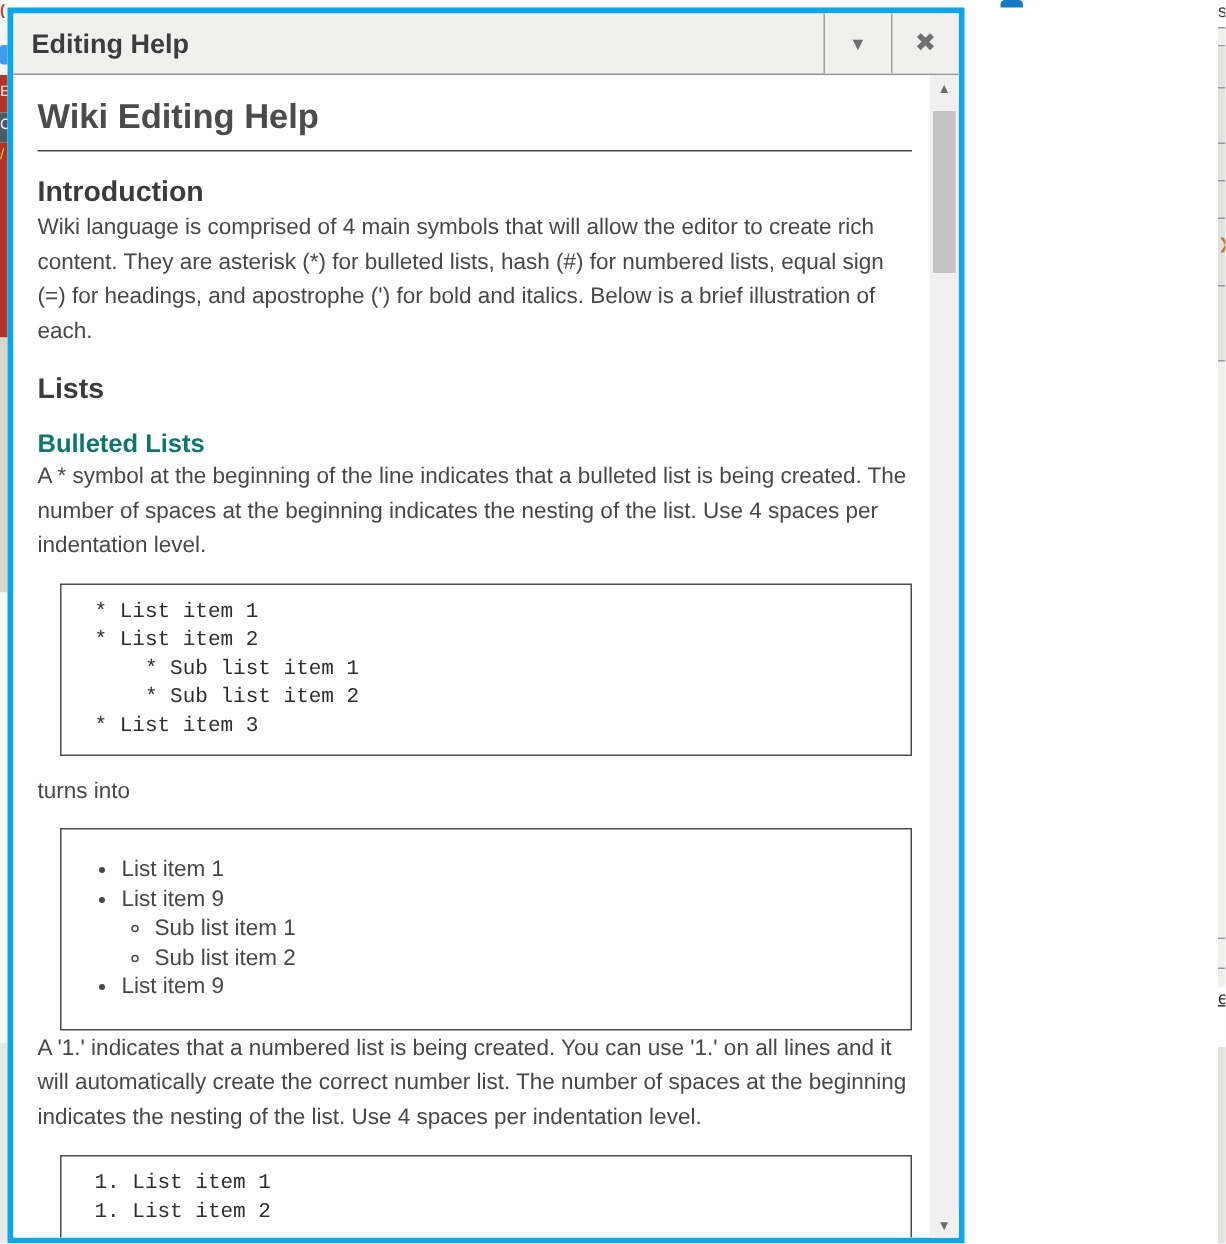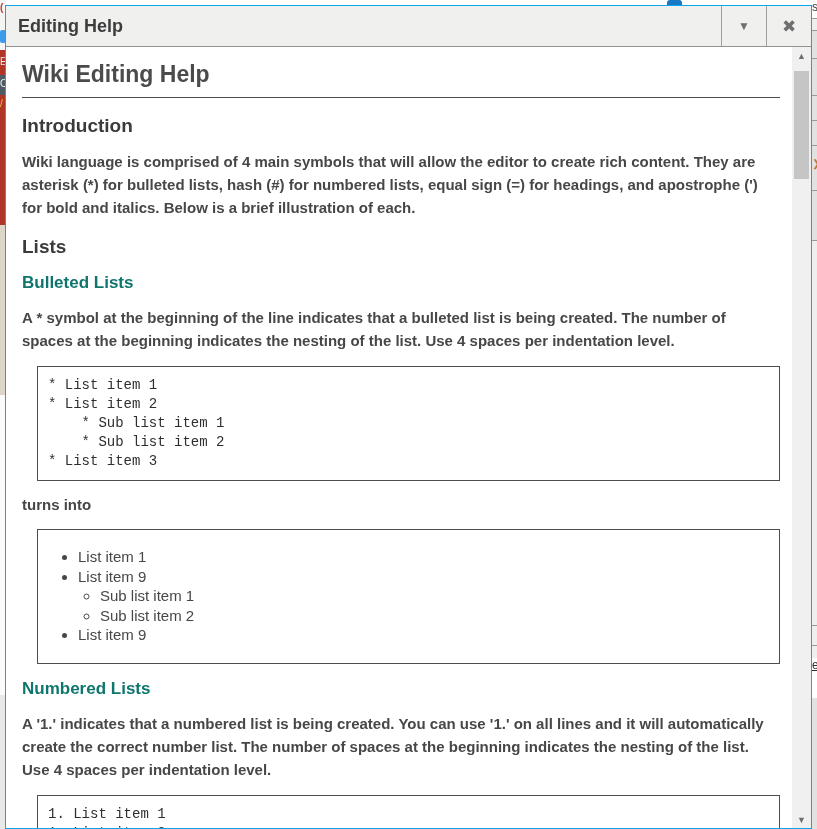--- a/index.html
+++ b/index.html
@@ -28,22 +28,22 @@
 
   .bg-right { position:absolute; right:0; top:0; width:5px; height:829px; background:#efefee; z-index:1; }
   .bg-right .cell-top { position:absolute; top:0; left:0; width:5px; height:18px; background:#fff; color:#3b3b3b; font-size:12px; line-height:15px; overflow:hidden; }
   .bg-right .rline { position:absolute; left:0; width:5px; height:1px; background:#9a9a9a; }
   .bg-right .band { position:absolute; left:0; width:5px; background:#e2e2e1; }
   .bgr-chev { position:absolute; top:158px; left:0; color:#c07a2a; font-size:10px; font-weight:bold; }
   .bgr-link { position:absolute; top:658px; left:0; width:5px; height:40px; background:#fff; color:#303030; font-size:12px; text-decoration:underline; overflow:hidden; }
 
   
   .dialog {
-    position:absolute; left:5px; top:5px; width:807px; height:824px;
-    background:#ffffff; border:1px solid #0ea5e9; box-sizing:border-box; z-index:2;
+    position:absolute; left:5px; top:5px; width:638px; height:824px;
+    background:#ffffff; border:4px solid #0ea5e9; box-sizing:border-box; z-index:2;
   }
   .titlebar {
     height:41px; background:#f0f0ef; border-bottom:1px solid #929292;
     display:flex; align-items:center; box-sizing:border-box;
   }
   .title { font-size:18px; font-weight:bold; color:#3c3c3c; padding-left:12px; }
   .tb-buttons { margin-left:auto; display:flex; height:100%; }
   .tb-btn {
     width:45px; height:100%; border-left:1px solid #a0a0a0;
     display:flex; align-items:center; justify-content:center;
@@ -58,27 +58,27 @@
     overflow:hidden; padding:0 12px 0 16px; box-sizing:border-box;
     color:#4a4a4a;
   }
 
   h1 {
     font-size:23px; font-weight:700; color:#4b4b4b;
     margin:14px 0 0; padding-bottom:9px; border-bottom:1px solid #4b4b4b;
   }
   h2 { font-size:19px; color:#3b3b3b; margin:17px 0 0; }
   h3 { font-size:17px; color:#0f766e; margin:15px 0 0; }
-  p  { font-size:15px; color:#474747; line-height:23px; margin:13px 0 0;font-weight:bold; }
+  p  { font-size:15px; color:#474747; line-height:23px; margin:0 0 0; }
   .turns { margin-top:12px; }
 
   pre {
     font-family:"Liberation Mono","DejaVu Sans Mono",monospace;
     font-size:14px; line-height:19px; color:#2e2e2e;
-    border:1px solid #4d4d4d; margin:14px 0 0 15px; padding:9px 10px;
+    border:1px solid #4d4d4d; margin:14px 0 0 15px; padding:9px 22px;
     white-space:pre; overflow:hidden;
   }
 
   .renderbox {
     border:1px solid #4d4d4d; margin:13px 0 0 15px;
     padding:3px 10px 12px; font-size:15px; color:#474747;
   }
   .renderbox ul { margin:14px 0 6px; padding-left:30px; list-style:disc; }
   .renderbox ul ul { margin:0; padding-left:22px; list-style:circle; }
   .renderbox li { line-height:19.5px; }
@@ -170,21 +170,20 @@
           <li><span>List item 9</span>
             <ul>
               <li><span>Sub list item 1</span></li>
               <li><span>Sub list item 2</span></li>
             </ul>
           </li>
           <li><span>List item 9</span></li>
         </ul>
       </div>
 
-      <h3>Numbered Lists</h3>
       <p>A '1.' indicates that a numbered list is being created. You can use '1.' on all lines and it will automatically create the correct number list. The number of spaces at the beginning indicates the nesting of the list. Use 4 spaces per indentation level.</p>
 
       <pre>1. List item 1
 1. List item 2</pre>
 
     </div>
 
     <div class="scrollbar">
       <div class="sb-btn top">
         <span>▲</span>

